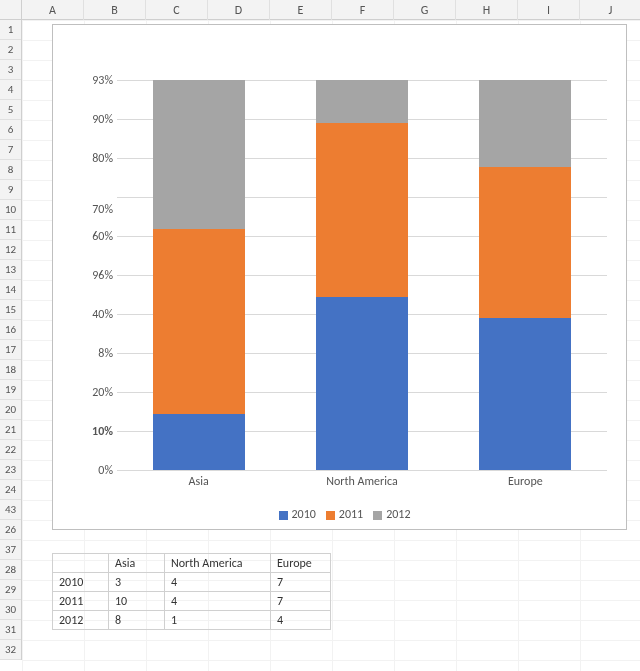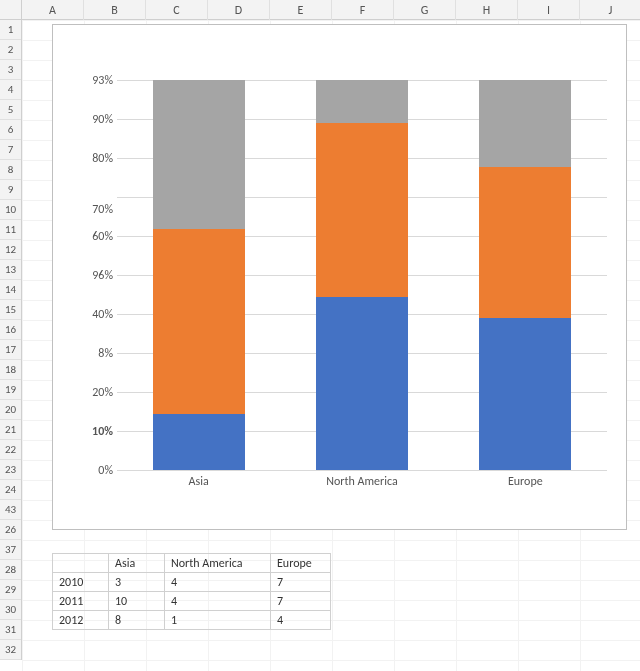--- a/index.html
+++ b/index.html
@@ -304,20 +304,21 @@
             </div>
           </div>
       </div>
 
       <div class="x-labels" id="x-labels">
           <div class="x-lab">Asia</div>
           <div class="x-lab">North America</div>
           <div class="x-lab">Europe</div>
         </div>
 
+      <div class="legend" id="legend"><span class="swatch" style="background: rgb(68, 114, 196);"></span><span>2010</span><span class="swatch" style="background: rgb(237, 125, 49);"></span><span>2011</span><span class="swatch" style="background: rgb(165, 165, 165);"></span><span>2012</span></div>
 
     </div>
 
     <table class="data-table">
       <tbody>
           <tr>
         <th class="c-yr"></th>
         <th class="c-a">Asia</th>
         <th class="c-na">North America</th>
         <th class="c-eu">Europe</th>

